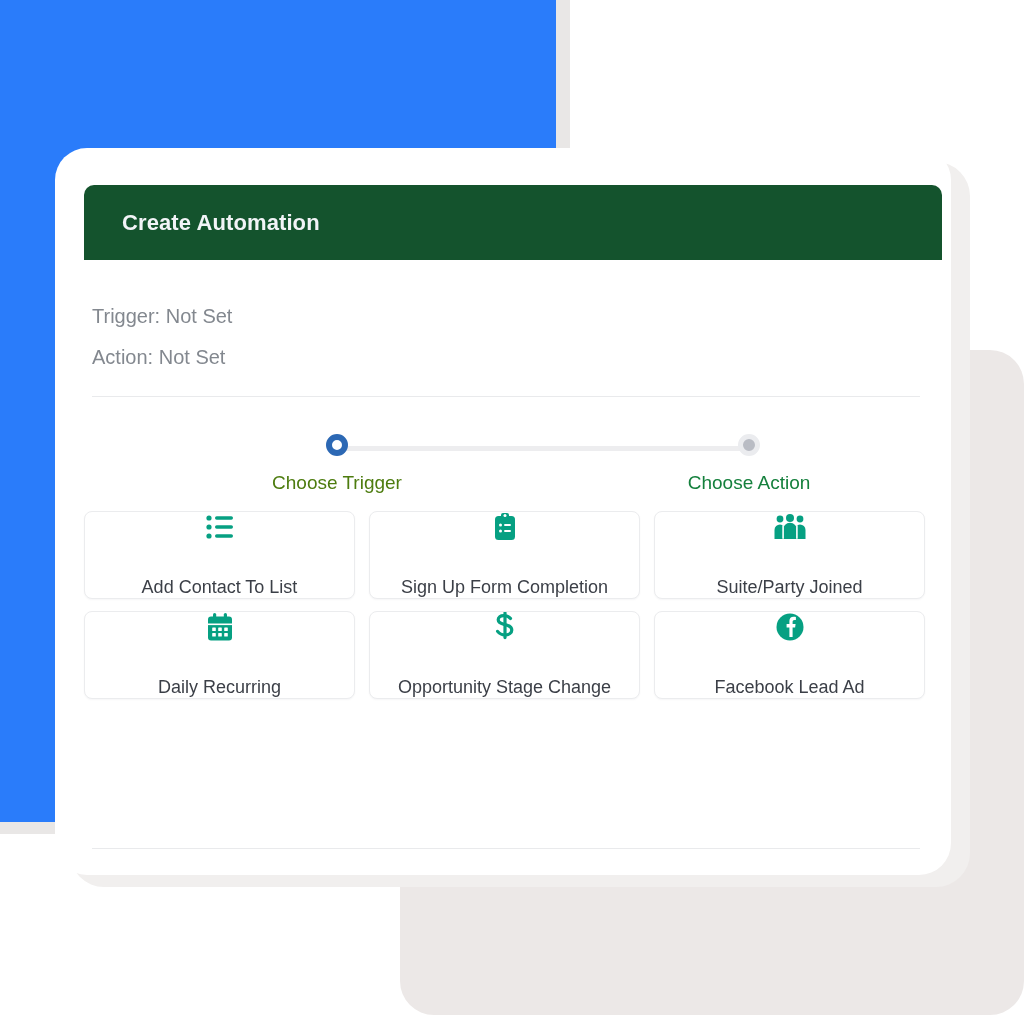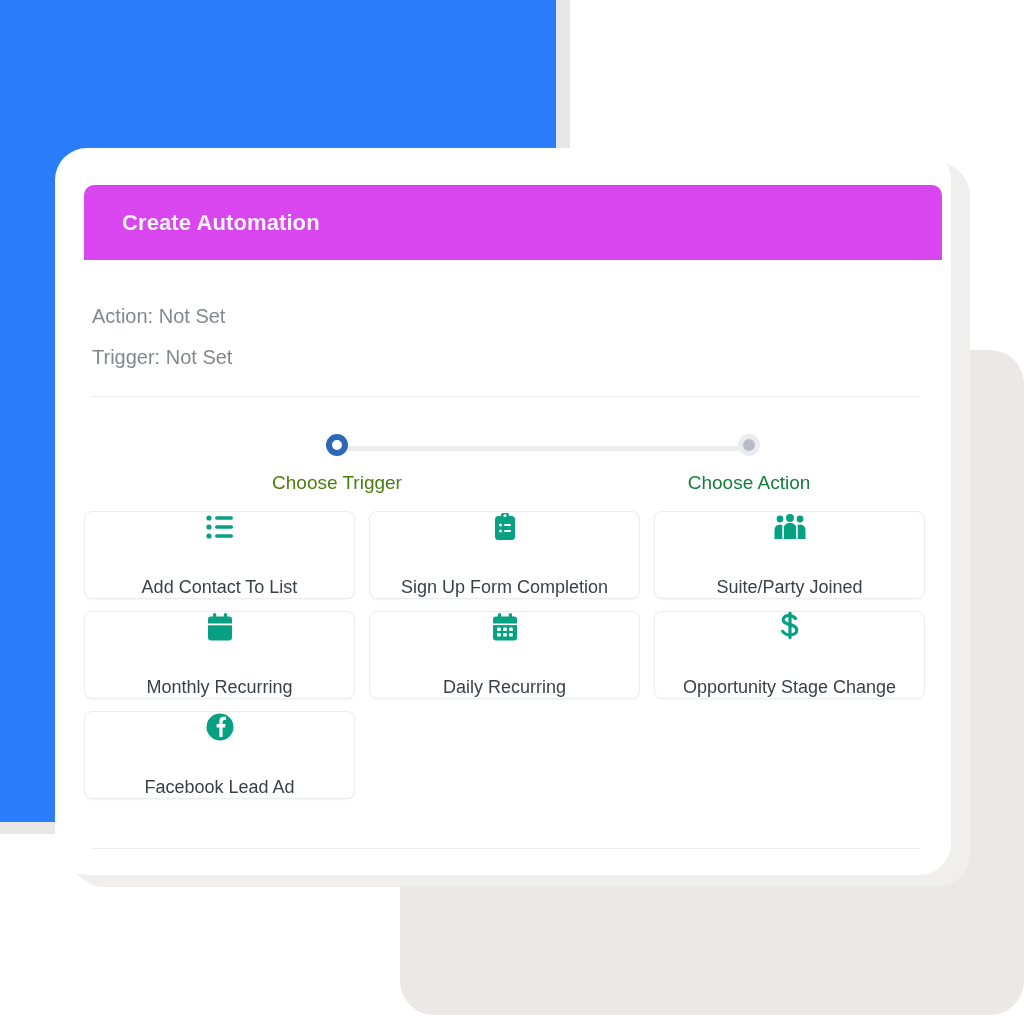--- a/index.html
+++ b/index.html
@@ -72,21 +72,21 @@
     overflow: hidden;
   }
 
   
   .card-header {
     position: absolute;
     left: 29px;
     top: 37px;
     width: 858px;
     height: 75px;
-    background: #d946ef;
+    background: #14532d;
     border-radius: 10px 10px 0 0;
     display: flex;
     align-items: center;
     box-sizing: border-box;
     padding-left: 38px;
   }
   .card-header-title {
     color: #f2f4f7;
     font-size: 22px;
     font-weight: bold;
@@ -212,22 +212,22 @@
 
 <div class="card-shadow"></div>
 
 <div class="card">
 
   <div class="card-header">
     <span class="card-header-title">Create Automation</span>
   </div>
 
   <div class="summary">
+    <div class="summary-line">Trigger: Not Set</div>
     <div class="summary-line">Action: Not Set</div>
-    <div class="summary-line">Trigger: Not Set</div>
   </div>
 
   <div class="divider divider-top"></div>
 
   <div class="stepper">
     <div class="stepper-track"></div>
 
     <div class="step step-trigger">
       <div class="step-dot active"></div>
       <div class="step-label">Choose Trigger</div>
@@ -289,33 +289,20 @@
           </g>
           <g fill="#ffffff">
             <rect x="9.3" y="11" width="1.6" height="14" rx="0.8"></rect>
             <rect x="23.1" y="11" width="1.6" height="14" rx="0.8"></rect>
           </g>
         </svg>
       </span>
       <span class="tile-label">Suite/Party Joined</span>
     </div>
 
-    <div class="tile">
-      <span class="tile-icon">
-        <svg width="26" height="28" viewBox="0 0 26 28">
-          <g fill="#06a082">
-            <rect x="6" y="0" width="3.2" height="7" rx="1.6"></rect>
-            <rect x="16.8" y="0" width="3.2" height="7" rx="1.6"></rect>
-            <rect x="1" y="3.5" width="24" height="24" rx="3"></rect>
-          </g>
-          <rect x="1" y="10.5" width="24" height="1.8" fill="#ffffff"></rect>
-        </svg>
-      </span>
-      <span class="tile-label">Monthly Recurring</span>
-    </div>
 
     <div class="tile">
       <span class="tile-icon">
         <svg width="26" height="28" viewBox="0 0 26 28">
           <g fill="#06a082">
             <rect x="6" y="0" width="3.2" height="7" rx="1.6"></rect>
             <rect x="16.8" y="0" width="3.2" height="7" rx="1.6"></rect>
             <rect x="1" y="3.5" width="24" height="24" rx="3"></rect>
           </g>
           <g fill="#ffffff">

